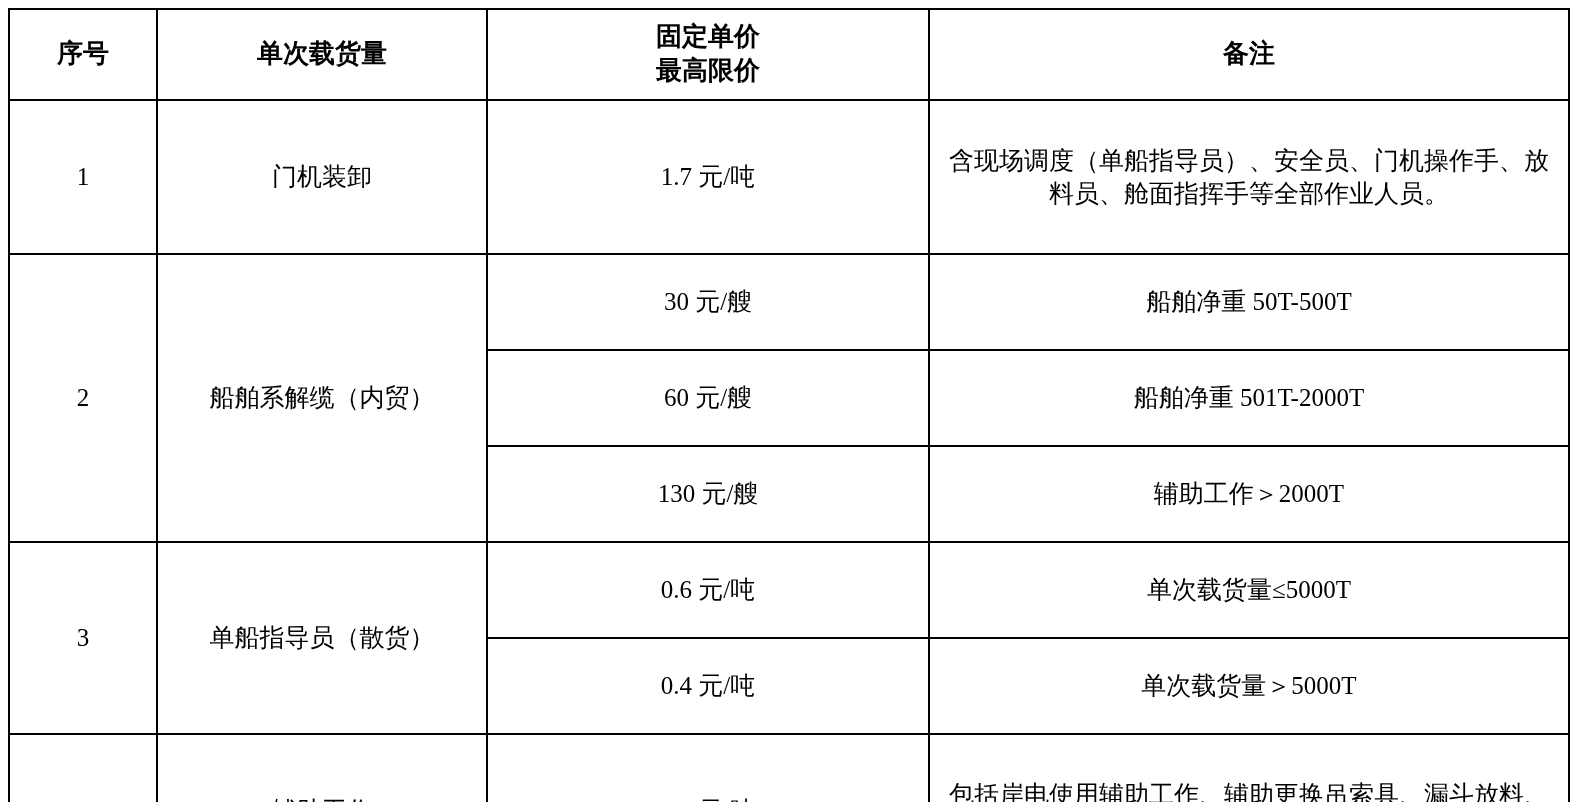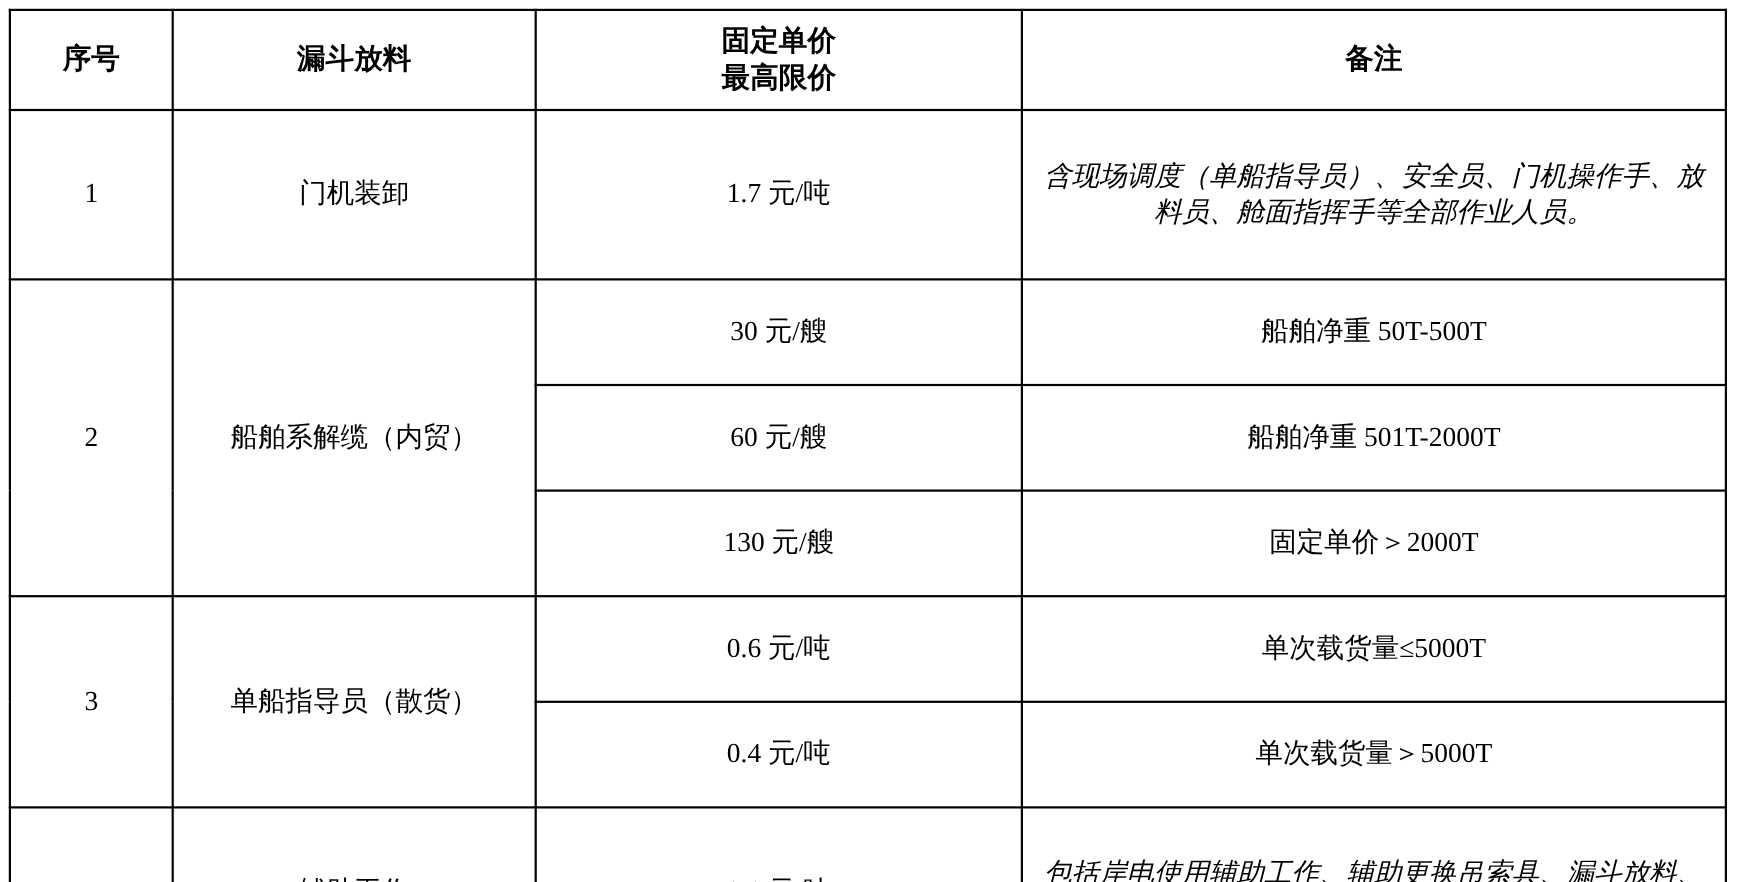--- a/index.html
+++ b/index.html
@@ -47,42 +47,41 @@
   col.c-remark { width: 640px; }
 
   .hdr-two-line { white-space: pre-line; }
 
   .cell-remark-multi {
     text-align: justify;
     text-align-last: center;
     padding-left: 18px;
     padding-right: 18px;
     line-height: 1.42;
-    font-style: italic;
   }
   .row-tall td { height: 140px; }
   .row-mid td  { height: 82px; margin-left: 28px; }
   .row-idx { font-size: 25px; }
   .unit { font-size: 24px; }
 </style>
 </head>
 <body>
 
 <div class="page">
   <table class="price-table">
     <colgroup>
       <col class="c-idx">
       <col class="c-name">
       <col class="c-price">
       <col class="c-remark">
     </colgroup>
     <thead>
       <tr>
         <th>序号</th>
-        <th>漏斗放料</th>
+        <th>单次载货量</th>
         <th class="hdr-two-line">固定单价
 最高限价</th>
         <th>备注</th>
       </tr>
     </thead>
     <tbody>
 
       <tr class="row-tall">
         <td class="row-idx" rowspan="1">1</td>
         <td rowspan="1">门机装卸</td>
@@ -95,21 +94,21 @@
         <td rowspan="3">船舶系解缆（内贸）</td>
         <td class="unit">30 元/艘</td>
         <td>船舶净重 50T-500T</td>
       </tr>
       <tr class="row-mid">
         <td class="unit">60 元/艘</td>
         <td>船舶净重 501T-2000T</td>
       </tr>
       <tr class="row-mid">
         <td class="unit">130 元/艘</td>
-        <td>固定单价＞2000T</td>
+        <td>辅助工作＞2000T</td>
       </tr>
 
       <tr class="row-mid">
         <td class="row-idx" rowspan="2">3</td>
         <td rowspan="2">单船指导员（散货）</td>
         <td class="unit">0.6 元/吨</td>
         <td>单次载货量≤5000T</td>
       </tr>
       <tr class="row-mid">
         <td class="unit">0.4 元/吨</td>

